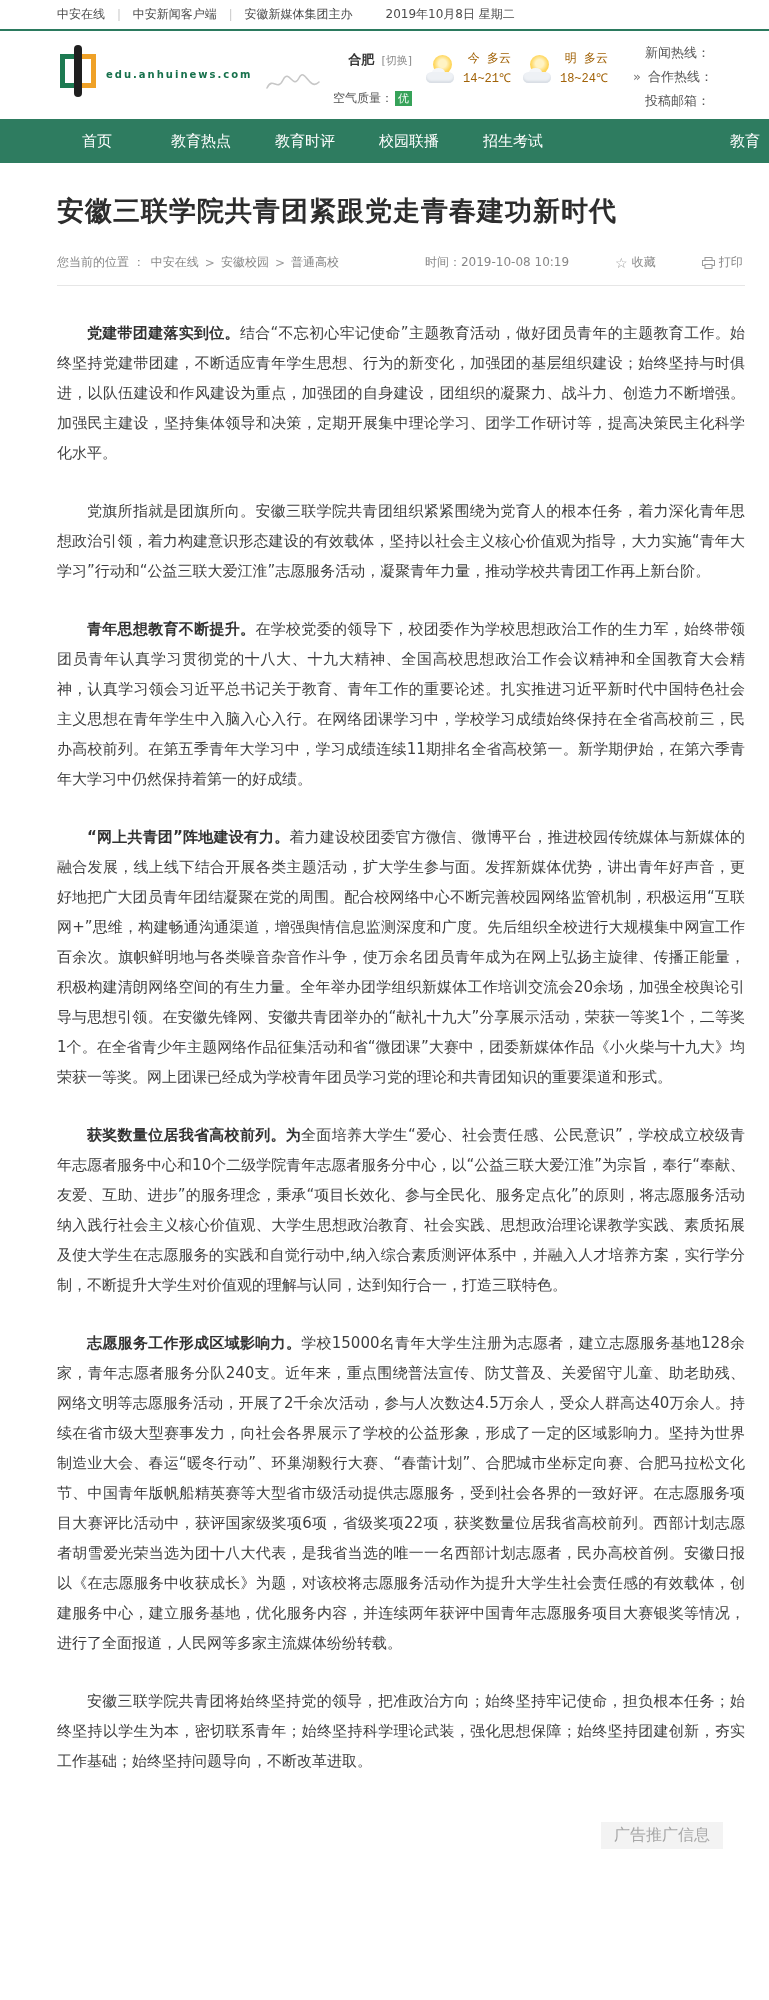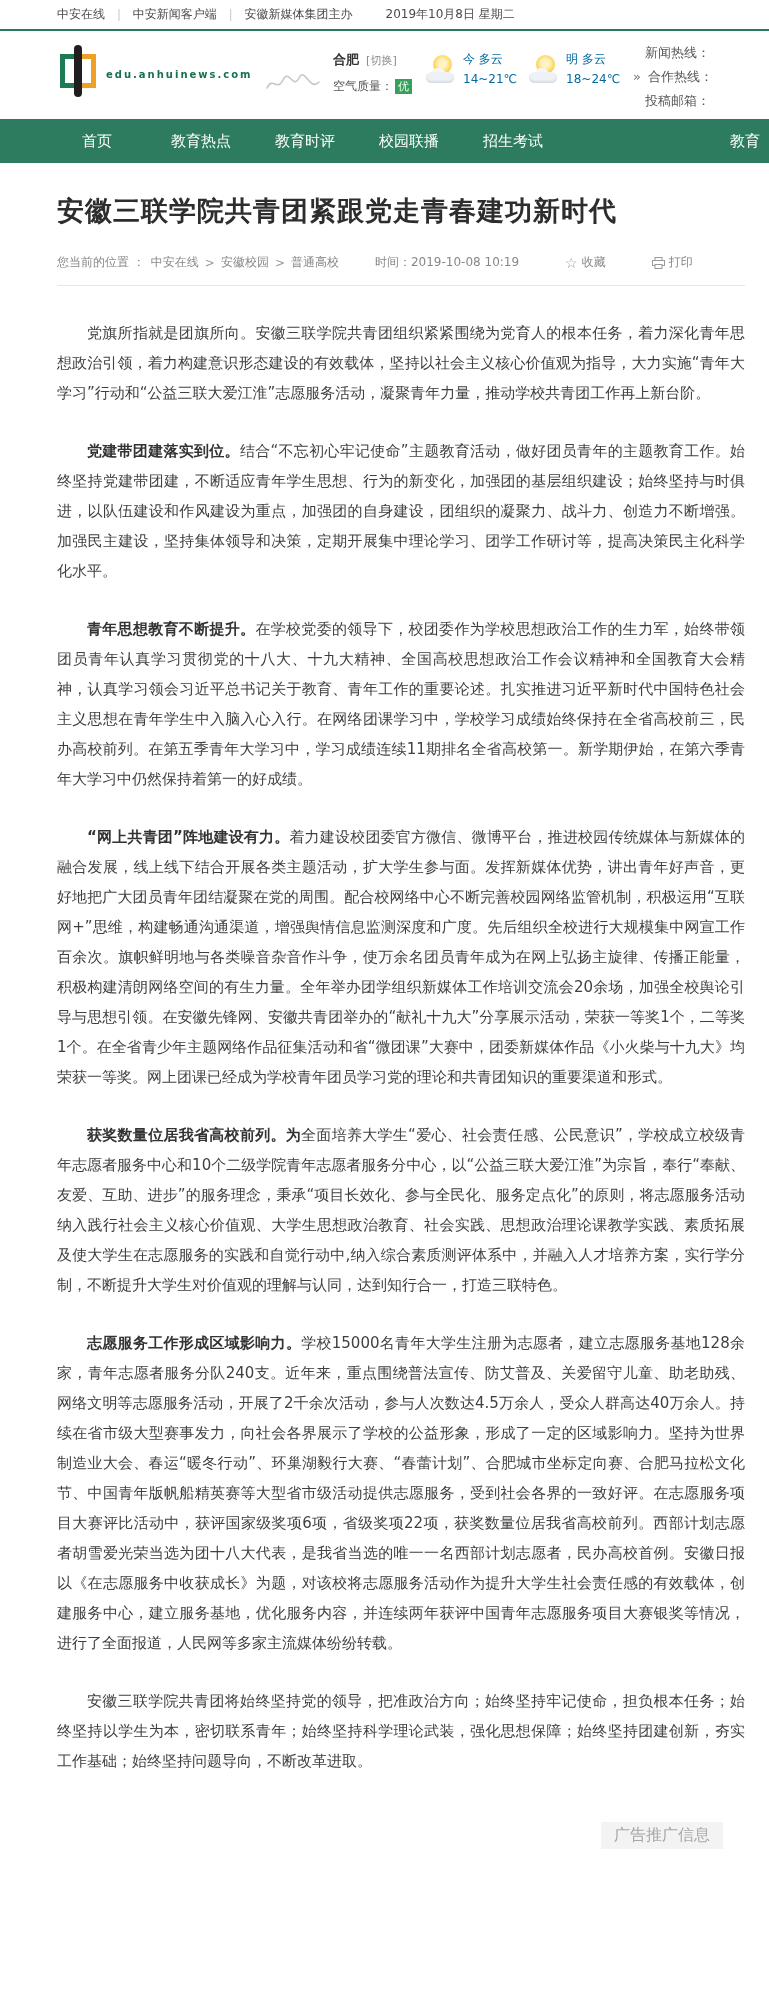--- a/index.html
+++ b/index.html
@@ -66,47 +66,47 @@
   .logo-domain {
     margin-top: 8px;
     font-size: 10px; font-weight: bold; color: #17714c;
     letter-spacing: 2px;
   }
   .logo-sign { margin-left: 10px; margin-top: 26px; opacity: .55; }
 
   .weather {
     position: absolute;
     left: 333px; top: 18px;
-    display: flex; align-items: flex-start;
+    display: flex; align-items: flex-start; text-align: right;
   }
   .w-city { margin-right: 14px; }
   .w-city .city { font-size: 13px; font-weight: bold; color: #333; }
   .w-city .switch { font-size: 11px; color: #8a8a8a; margin-left: 2px; cursor: pointer; }
-  .air { margin-top: 9px; font-size: 12px; color: #555; display: flex; align-items: center; }
+  .air { margin-top: 21px; font-size: 12px; color: #555; display: flex; align-items: center; }
   .air-badge {
     display: inline-block; background: #36a259; color: #fff;
     font-size: 11px; padding: 0 3px; line-height: 15px; margin-left: 2px;
   }
   .w-entry { display: flex; align-items: center; margin-right: 12px; }
   .sun-icon { position: relative; width: 32px; height: 30px; margin-right: 5px; display: inline-block; }
   .sun-icon .sun {
     position: absolute; top: 1px; left: 7px; width: 19px; height: 19px;
     border-radius: 50%;
     background: radial-gradient(circle at 50% 45%, #fff3c4 0 28%, #ffd75e 60%, #f7c53d 100%);
   }
   .sun-icon .cloud {
     position: absolute; bottom: 1px; left: 0; width: 28px; height: 11px;
     border-radius: 10px; background: #eef1f5;
     box-shadow: inset 0 -2px 2px #d8dde4;
   }
   .sun-icon .cloud2 {
     position: absolute; bottom: 7px; left: 6px; width: 13px; height: 9px;
     border-radius: 50%; background: #f4f6f9;
   }
-  .w-text { font-size: 12px; color: #0369a1; line-height: 20px; white-space: nowrap; }
+  .w-text { font-size: 12px; color: #a16207; line-height: 20px; white-space: nowrap; font-family: Liberation Mono, monospace; }
 
   .hotlines {
     position: absolute;
     left: 645px; top: 10px;
     width: 260px;
     font-size: 13px; color: #555;
   }
   .hl { line-height: 24px; white-space: nowrap; }
   .hl .arr { color: #777; margin-right: 3px; margin-left: -12px; }
 
@@ -137,21 +137,21 @@
     line-height: 1.3;
   }
   .meta {
     margin-top: 26px;
     font-size: 12px; color: #878787;
     display: flex; align-items: center;
     white-space: nowrap;
   }
   .meta a { color: #878787; text-decoration: none; cursor: pointer; }
   .meta .gt { margin: 0 6px; color: #9a9a9a; }
-  .meta .time-wrap { margin-left: 36px; }
+  .meta .time-wrap { margin-left: 86px; }
   .meta .act { margin-left: 46px; display: inline-flex; align-items: center; cursor: pointer; }
   .meta .star { font-size: 14px; margin-right: 4px; color: #9a9a9a; }
   .meta .printer { margin-right: 4px; }
   .divider { border-bottom: 1px solid #e6e6e6; margin-top: 14px; }
 
   
   .article { padding-top: 32px; }
   .article p {
     font-size: 15px;
     line-height: 30px;
@@ -276,22 +276,22 @@
         <rect x="0.5" y="3.5" width="12" height="5" fill="none" stroke="#9a9a9a"></rect>
         <rect x="3" y="7.5" width="7" height="4" fill="#fff" stroke="#9a9a9a"></rect>
       </svg>
       <span>打印</span>
     </span>
   </div>
 
   <div class="divider"></div>
 
   <div class="article">
+    <p><b>党建带团建落实到位。</b><span>结合“不忘初心牢记使命”主题教育活动，做好团员青年的主题教育工作。始终坚持党建带团建，不断适应青年学生思想、行为的新变化，加强团的基层组织建设；始终坚持与时俱进，以队伍建设和作风建设为重点，加强团的自身建设，团组织的凝聚力、战斗力、创造力不断增强。加强民主建设，坚持集体领导和决策，定期开展集中理论学习、团学工作研讨等，提高决策民主化科学化水平。</span></p>
     <p><b></b><span>党旗所指就是团旗所向。安徽三联学院共青团组织紧紧围绕为党育人的根本任务，着力深化青年思想政治引领，着力构建意识形态建设的有效载体，坚持以社会主义核心价值观为指导，大力实施“青年大学习”行动和“公益三联大爱江淮”志愿服务活动，凝聚青年力量，推动学校共青团工作再上新台阶。</span></p>
-    <p><b>党建带团建落实到位。</b><span>结合“不忘初心牢记使命”主题教育活动，做好团员青年的主题教育工作。始终坚持党建带团建，不断适应青年学生思想、行为的新变化，加强团的基层组织建设；始终坚持与时俱进，以队伍建设和作风建设为重点，加强团的自身建设，团组织的凝聚力、战斗力、创造力不断增强。加强民主建设，坚持集体领导和决策，定期开展集中理论学习、团学工作研讨等，提高决策民主化科学化水平。</span></p>
     <p><b>青年思想教育不断提升。</b><span>在学校党委的领导下，校团委作为学校思想政治工作的生力军，始终带领团员青年认真学习贯彻党的十八大、十九大精神、全国高校思想政治工作会议精神和全国教育大会精神，认真学习领会习近平总书记关于教育、青年工作的重要论述。扎实推进习近平新时代中国特色社会主义思想在青年学生中入脑入心入行。在网络团课学习中，学校学习成绩始终保持在全省高校前三，民办高校前列。在第五季青年大学习中，学习成绩连续11期排名全省高校第一。新学期伊始，在第六季青年大学习中仍然保持着第一的好成绩。</span></p>
     <p><b>“网上共青团”阵地建设有力。</b><span>着力建设校团委官方微信、微博平台，推进校园传统媒体与新媒体的融合发展，线上线下结合开展各类主题活动，扩大学生参与面。发挥新媒体优势，讲出青年好声音，更好地把广大团员青年团结凝聚在党的周围。配合校网络中心不断完善校园网络监管机制，积极运用“互联网+”思维，构建畅通沟通渠道，增强舆情信息监测深度和广度。先后组织全校进行大规模集中网宣工作百余次。旗帜鲜明地与各类噪音杂音作斗争，使万余名团员青年成为在网上弘扬主旋律、传播正能量，积极构建清朗网络空间的有生力量。全年举办团学组织新媒体工作培训交流会20余场，加强全校舆论引导与思想引领。在安徽先锋网、安徽共青团举办的“献礼十九大”分享展示活动，荣获一等奖1个，二等奖1个。在全省青少年主题网络作品征集活动和省“微团课”大赛中，团委新媒体作品《小火柴与十九大》均荣获一等奖。网上团课已经成为学校青年团员学习党的理论和共青团知识的重要渠道和形式。</span></p>
     <p><b>获奖数量位居我省高校前列。为</b><span>全面培养大学生“爱心、社会责任感、公民意识”，学校成立校级青年志愿者服务中心和10个二级学院青年志愿者服务分中心，以“公益三联大爱江淮”为宗旨，奉行“奉献、友爱、互助、进步”的服务理念，秉承“项目长效化、参与全民化、服务定点化”的原则，将志愿服务活动纳入践行社会主义核心价值观、大学生思想政治教育、社会实践、思想政治理论课教学实践、素质拓展及使大学生在志愿服务的实践和自觉行动中,纳入综合素质测评体系中，并融入人才培养方案，实行学分制，不断提升大学生对价值观的理解与认同，达到知行合一，打造三联特色。</span></p>
     <p><b>志愿服务工作形成区域影响力。</b><span>学校15000名青年大学生注册为志愿者，建立志愿服务基地128余家，青年志愿者服务分队240支。近年来，重点围绕普法宣传、防艾普及、关爱留守儿童、助老助残、网络文明等志愿服务活动，开展了2千余次活动，参与人次数达4.5万余人，受众人群高达40万余人。持续在省市级大型赛事发力，向社会各界展示了学校的公益形象，形成了一定的区域影响力。坚持为世界制造业大会、春运“暖冬行动”、环巢湖毅行大赛、“春蕾计划”、合肥城市坐标定向赛、合肥马拉松文化节、中国青年版帆船精英赛等大型省市级活动提供志愿服务，受到社会各界的一致好评。在志愿服务项目大赛评比活动中，获评国家级奖项6项，省级奖项22项，获奖数量位居我省高校前列。西部计划志愿者胡雪爱光荣当选为团十八大代表，是我省当选的唯一一名西部计划志愿者，民办高校首例。安徽日报以《在志愿服务中收获成长》为题，对该校将志愿服务活动作为提升大学生社会责任感的有效载体，创建服务中心，建立服务基地，优化服务内容，并连续两年获评中国青年志愿服务项目大赛银奖等情况，进行了全面报道，人民网等多家主流媒体纷纷转载。</span></p>
     <p><b></b><span>安徽三联学院共青团将始终坚持党的领导，把准政治方向；始终坚持牢记使命，担负根本任务；始终坚持以学生为本，密切联系青年；始终坚持科学理论武装，强化思想保障；始终坚持团建创新，夯实工作基础；始终坚持问题导向，不断改革进取。</span></p>
   </div>
 
   <div class="ad-row">
     <span class="ad-label">广告推广信息</span>
   </div>

